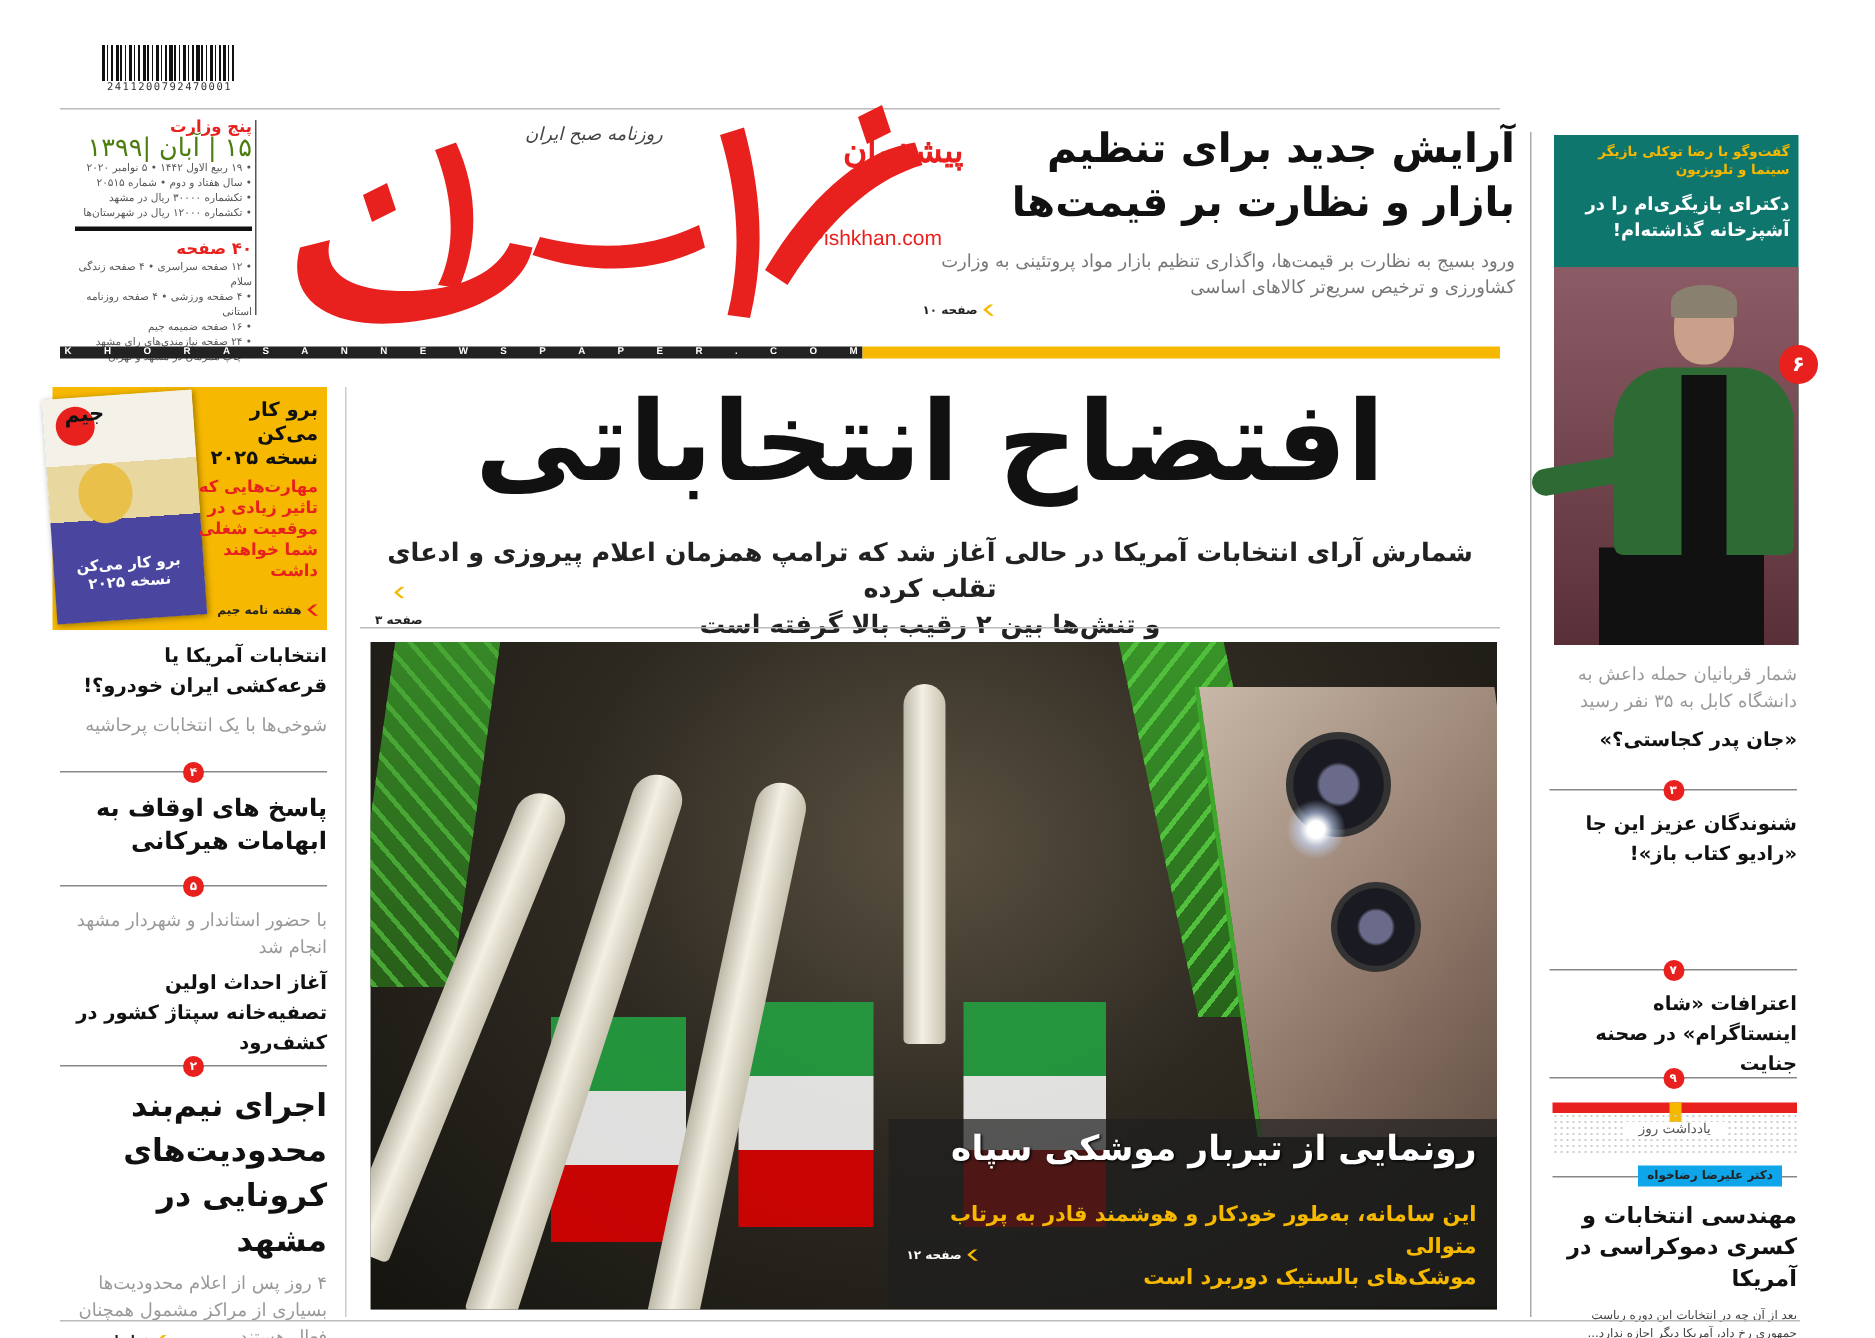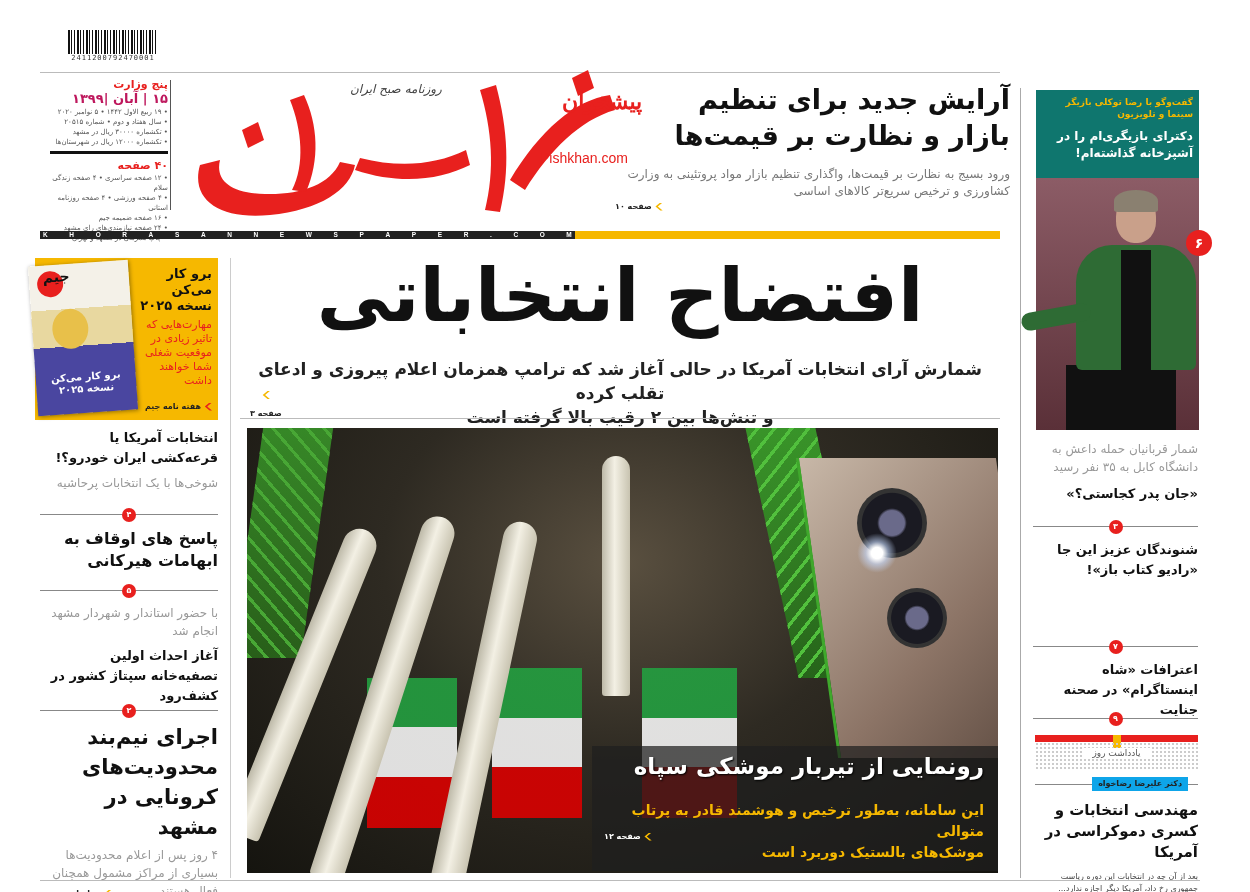--- a/index.html
+++ b/index.html
@@ -10,21 +10,21 @@
 
   
   .barcode { left: 68px; top: 30px; width: 90px; height: 36px; direction: ltr; }
   .barcode .bars { height: 24px; background: repeating-linear-gradient(90deg,#111 0 2px,#fff 2px 3px,#111 3px 4px,#fff 4px 6px,#111 6px 7px,#fff 7px 9px); }
   .barcode .num { font-size: 7px; letter-spacing: 1px; text-align: center; color: #333; font-family: "DejaVu Sans Mono", monospace; }
 
   .top-rule { left: 40px; top: 72px; width: 960px; height: 1px; background: #bbb; }
 
   .date-box { left: 50px; top: 78px; width: 118px; text-align: right; font-size: 7px; color: #555; line-height: 10px; }
   .date-box .day { color: #e8201e; font-size: 11px; font-weight: bold; line-height: 13px; }
-  .date-box .date { color: #be185d; font-size: 13px; font-weight: bold; line-height: 16px; }
+  .date-box .date { color: #4d7c0f; font-size: 17px; font-weight: normal; line-height: 16px; }
   .date-box .thick { height: 3px; background: #111; margin: 4px 0 5px; }
   .date-box .pages { color: #e8201e; font-size: 11px; font-weight: bold; line-height: 14px; }
   .date-vrule { left: 170px; top: 80px; width: 1px; height: 130px; background: #555; }
 
   .logo { left: 180px; top: 70px; width: 470px; height: 160px; }
   .logo svg { position: absolute; left: 0; top: 0; }
   .logo-sub { left: 350px; top: 82px; font-size: 12px; color: #444; font-family: "DejaVu Serif", serif; font-style: italic; }
   .pishkhan { left: 530px; top: 88px; color: #e8201e; font-size: 22px; font-weight: bold; font-family: "DejaVu Serif", serif; margin-left: 32px; }
   .pishkhan-url { left: 540px; top: 150px; color: #e8201e; font-size: 14px; font-family: "Liberation Sans", sans-serif; direction: ltr; }
 
@@ -68,21 +68,21 @@
 
   
   .promo { left: 35px; top: 258px; width: 183px; height: 162px; background: #f6b800; }
   .promo .cover { position: absolute; left: -2px; top: 5px; width: 100px; height: 150px; background: linear-gradient(#f4f1e8 0 30%, #e8d8a0 30% 55%, #4a46a0 55%); transform: rotate(-4deg); box-shadow: 1px 1px 4px rgba(0,0,0,.4); }
   .promo .cover .jim { position: absolute; left: 8px; top: 6px; width: 26px; height: 26px; border-radius: 50%; background: #e8201e; }
   .promo .cover .jim-t { position: absolute; left: 14px; top: 4px; font-size: 14px; font-weight: 900; color: #111; }
   .promo .cover .bulb { position: absolute; left: 20px; top: 45px; width: 36px; height: 40px; border-radius: 50%; background: #e8c04a; }
   .promo .cover .ct { position: absolute; left: 10px; top: 108px; color: #fff; font-size: 10px; font-weight: bold; text-align: center; width: 80px; line-height: 12px; }
   .promo .txt { position: absolute; right: 6px; top: 8px; width: 80px; text-align: right; }
   .promo .txt .t1 { font-size: 13px; font-weight: 900; color: #111; line-height: 16px; }
-  .promo .txt .t2 { font-size: 11px; font-weight: normal; color: #e8201e; line-height: 14px; margin-top: 4px; }
+  .promo .txt .t2 { font-size: 11px; font-weight: bold; color: #e8201e; line-height: 14px; margin-top: 4px; }
   .promo .page-ref { position: absolute; right: 6px; top: 144px; }
 
   .lcol { left: 40px; width: 178px; text-align: right; }
   .lcol .h { font-size: 13px; font-weight: bold; line-height: 20px; color: #111; }
   .lcol .hb { font-size: 16px; font-weight: 900; line-height: 22px; color: #111; }
   .lcol .hx { font-size: 21px; font-weight: 900; line-height: 30px; color: #111; }
   .lcol .s { font-size: 12px; color: #999; line-height: 18px; }
 
   .divnum { width: 178px; height: 14px; position: absolute; }
   .divnum .line { position: absolute; left: 0; right: 0; top: 6px; height: 1px; background: #888; }
@@ -220,21 +220,21 @@
   <div class="missile m2"></div>
   <div class="missile m3"></div>
   <div class="missile m4"></div>
   <div class="portrait"></div>
   <div class="binoc"></div>
   <div class="binoc binoc2"></div>
   <div class="glow"></div>
   <div class="caption-bg"></div>
   <div class="cap-title">رونمایی از تیربار موشکی سپاه</div>
   <div class="cap-text">
-    <div>این سامانه، به‌طور ترخیص و هوشمند قادر به پرتاب متوالی</div>
+    <div>این سامانه، به‌طور خودکار و هوشمند قادر به پرتاب متوالی</div>
     <div>موشک‌های بالستیک دوربرد است</div>
     <span class="page-ref">
       <span class="chev"></span>
       <span>صفحه ۱۲</span>
     </span>
   </div>
 </div>
 
 <div class="abs lcol-frame"></div>
 <div class="abs promo">

